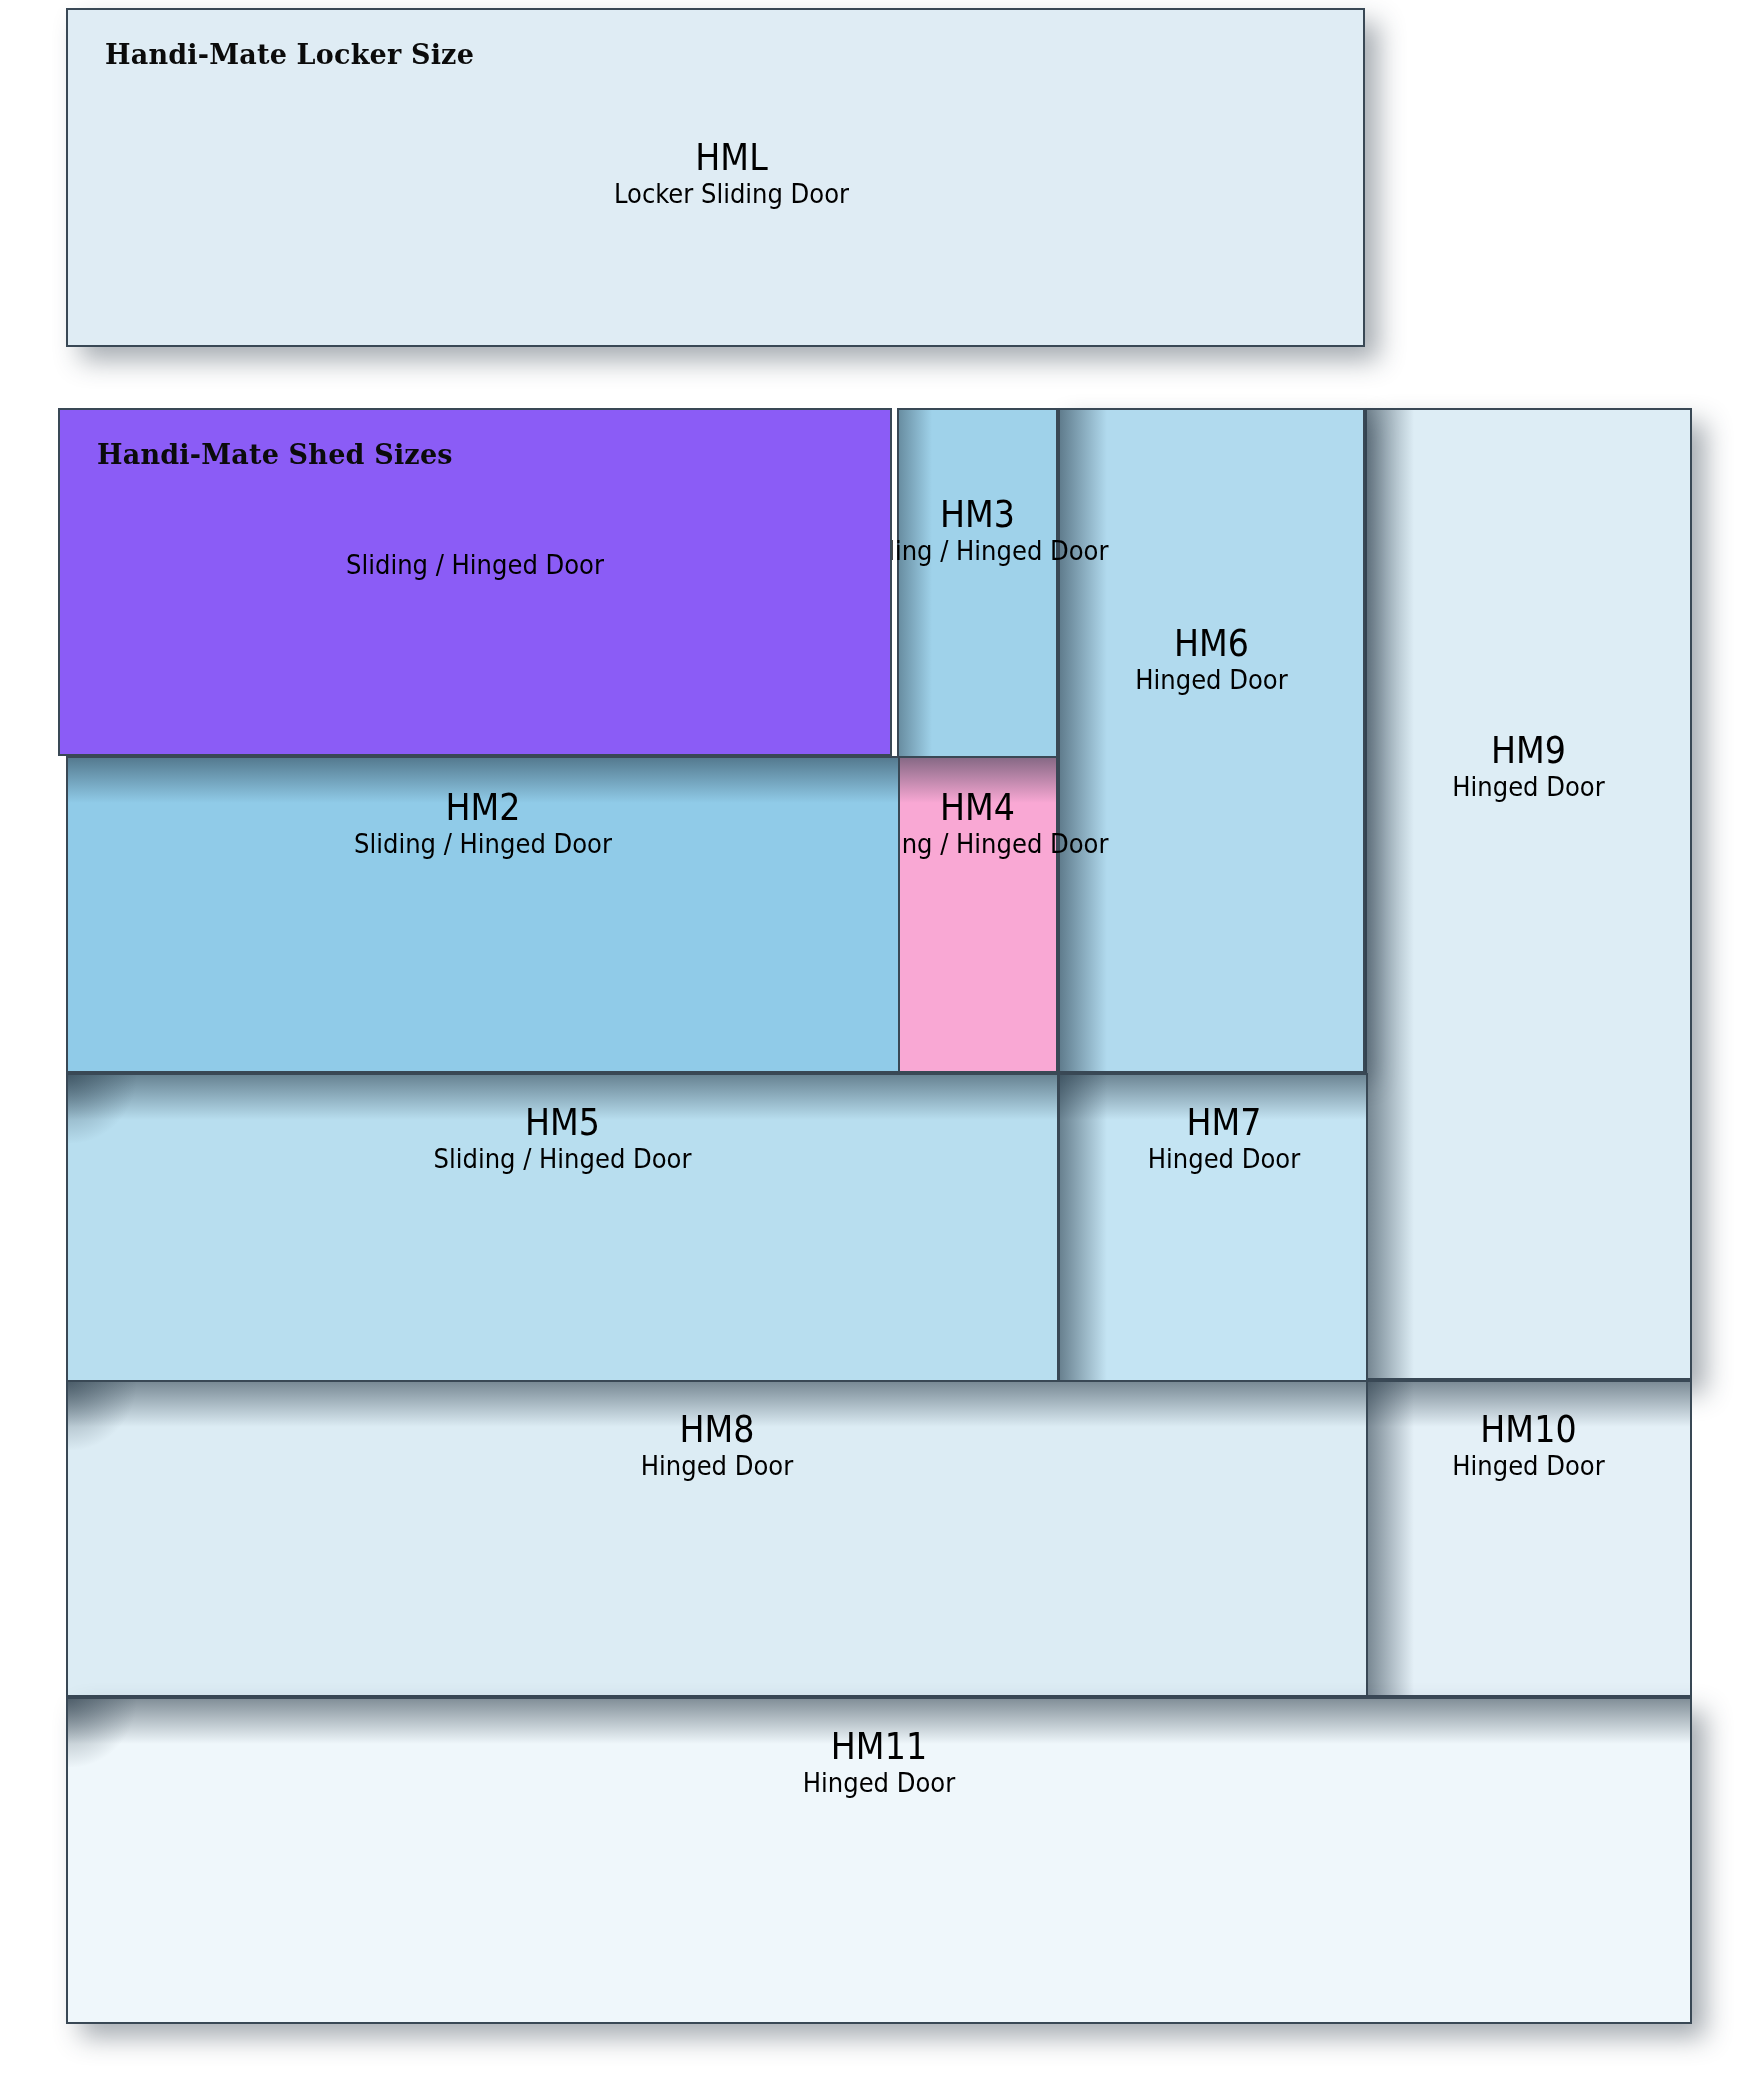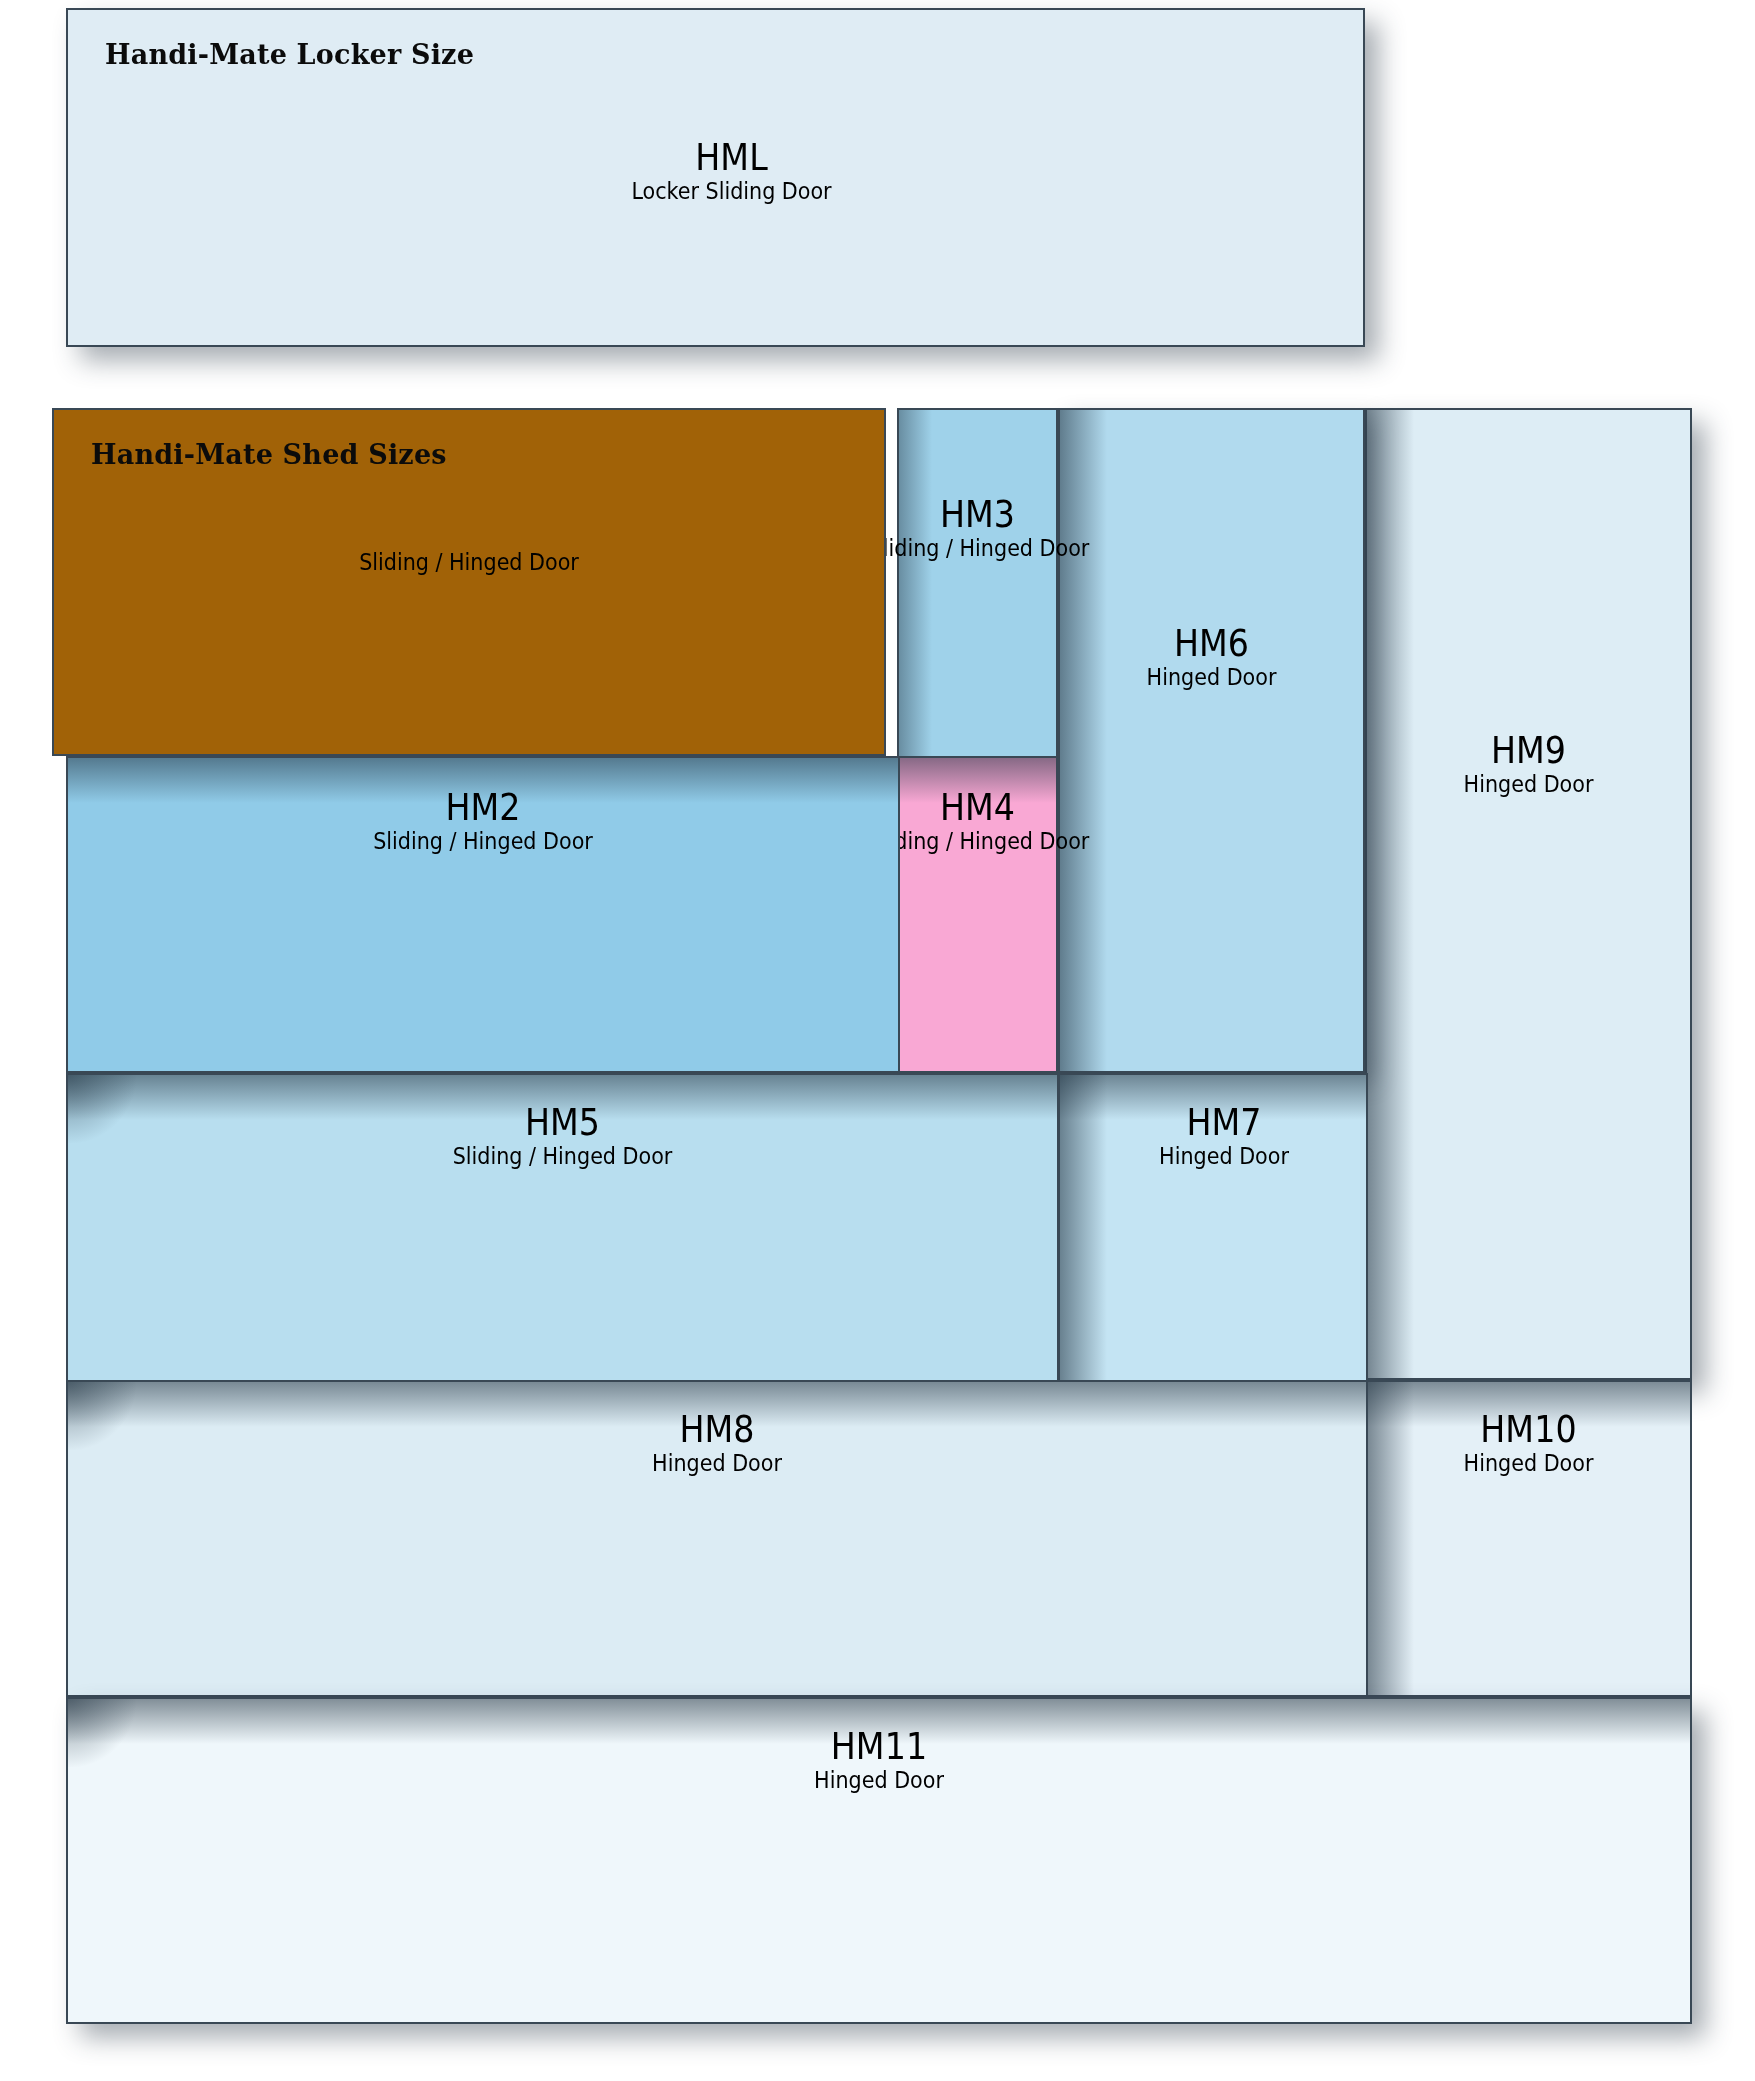--- a/index.html
+++ b/index.html
@@ -27,21 +27,21 @@
     pointer-events:none;
   }
   .code{
     font-size:37px;
     font-weight:400;
     letter-spacing:0.1px;
     font-family:"DejaVu Sans Condensed","Liberation Sans",sans-serif;
     font-stretch:condensed;
   }
   .door{
-    font-size:23px;
+    font-size:27px;
     font-weight:400;
     margin-top:3.9px;
     font-family:"DejaVu Sans Condensed","Liberation Sans",sans-serif;
     font-stretch:condensed;
   }
   .grp-title{
     position:absolute;
     font-family:"DejaVu Serif","Liberation Serif",serif;
     font-weight:700;
     font-size:27px;
@@ -118,21 +118,21 @@
   </div>
 
   <div class="box" id="box-hm4" style="left:897px;top:756px;width:161px;height:317px;background:#f9a8d4;z-index:4;">
     <div class="cast-top"></div>
     <div class="lbl" style="top:31px;">
       <div class="code">HM4</div>
       <div class="door" style="position:absolute;left:-244px;width:649px;text-align:center;">Sliding / Hinged Door</div>
     </div>
   </div>
 
-  <div class="box" id="box-hm1" style="left:52px;top:408px;width:834px;height:348px;background:#a16207;z-index:5;">
+  <div class="box" id="box-hm1" style="left:58px;top:408px;width:834px;height:348px;background:#8b5cf6;z-index:5;">
     <div class="grp-title" style="left:37px;top:29px;">Handi-Mate Shed Sizes</div>
     <div class="lbl" style="top:137px;">
       <div class="door">Sliding / Hinged Door</div>
     </div>
   </div>
 
   <div class="box" id="box-hm2" style="left:66px;top:756px;width:834px;height:317px;background:#90cbe8;z-index:6;">
     <div class="cast-top"></div>
     <div class="lbl" style="top:31px;">
       <div class="code">HM2</div>

